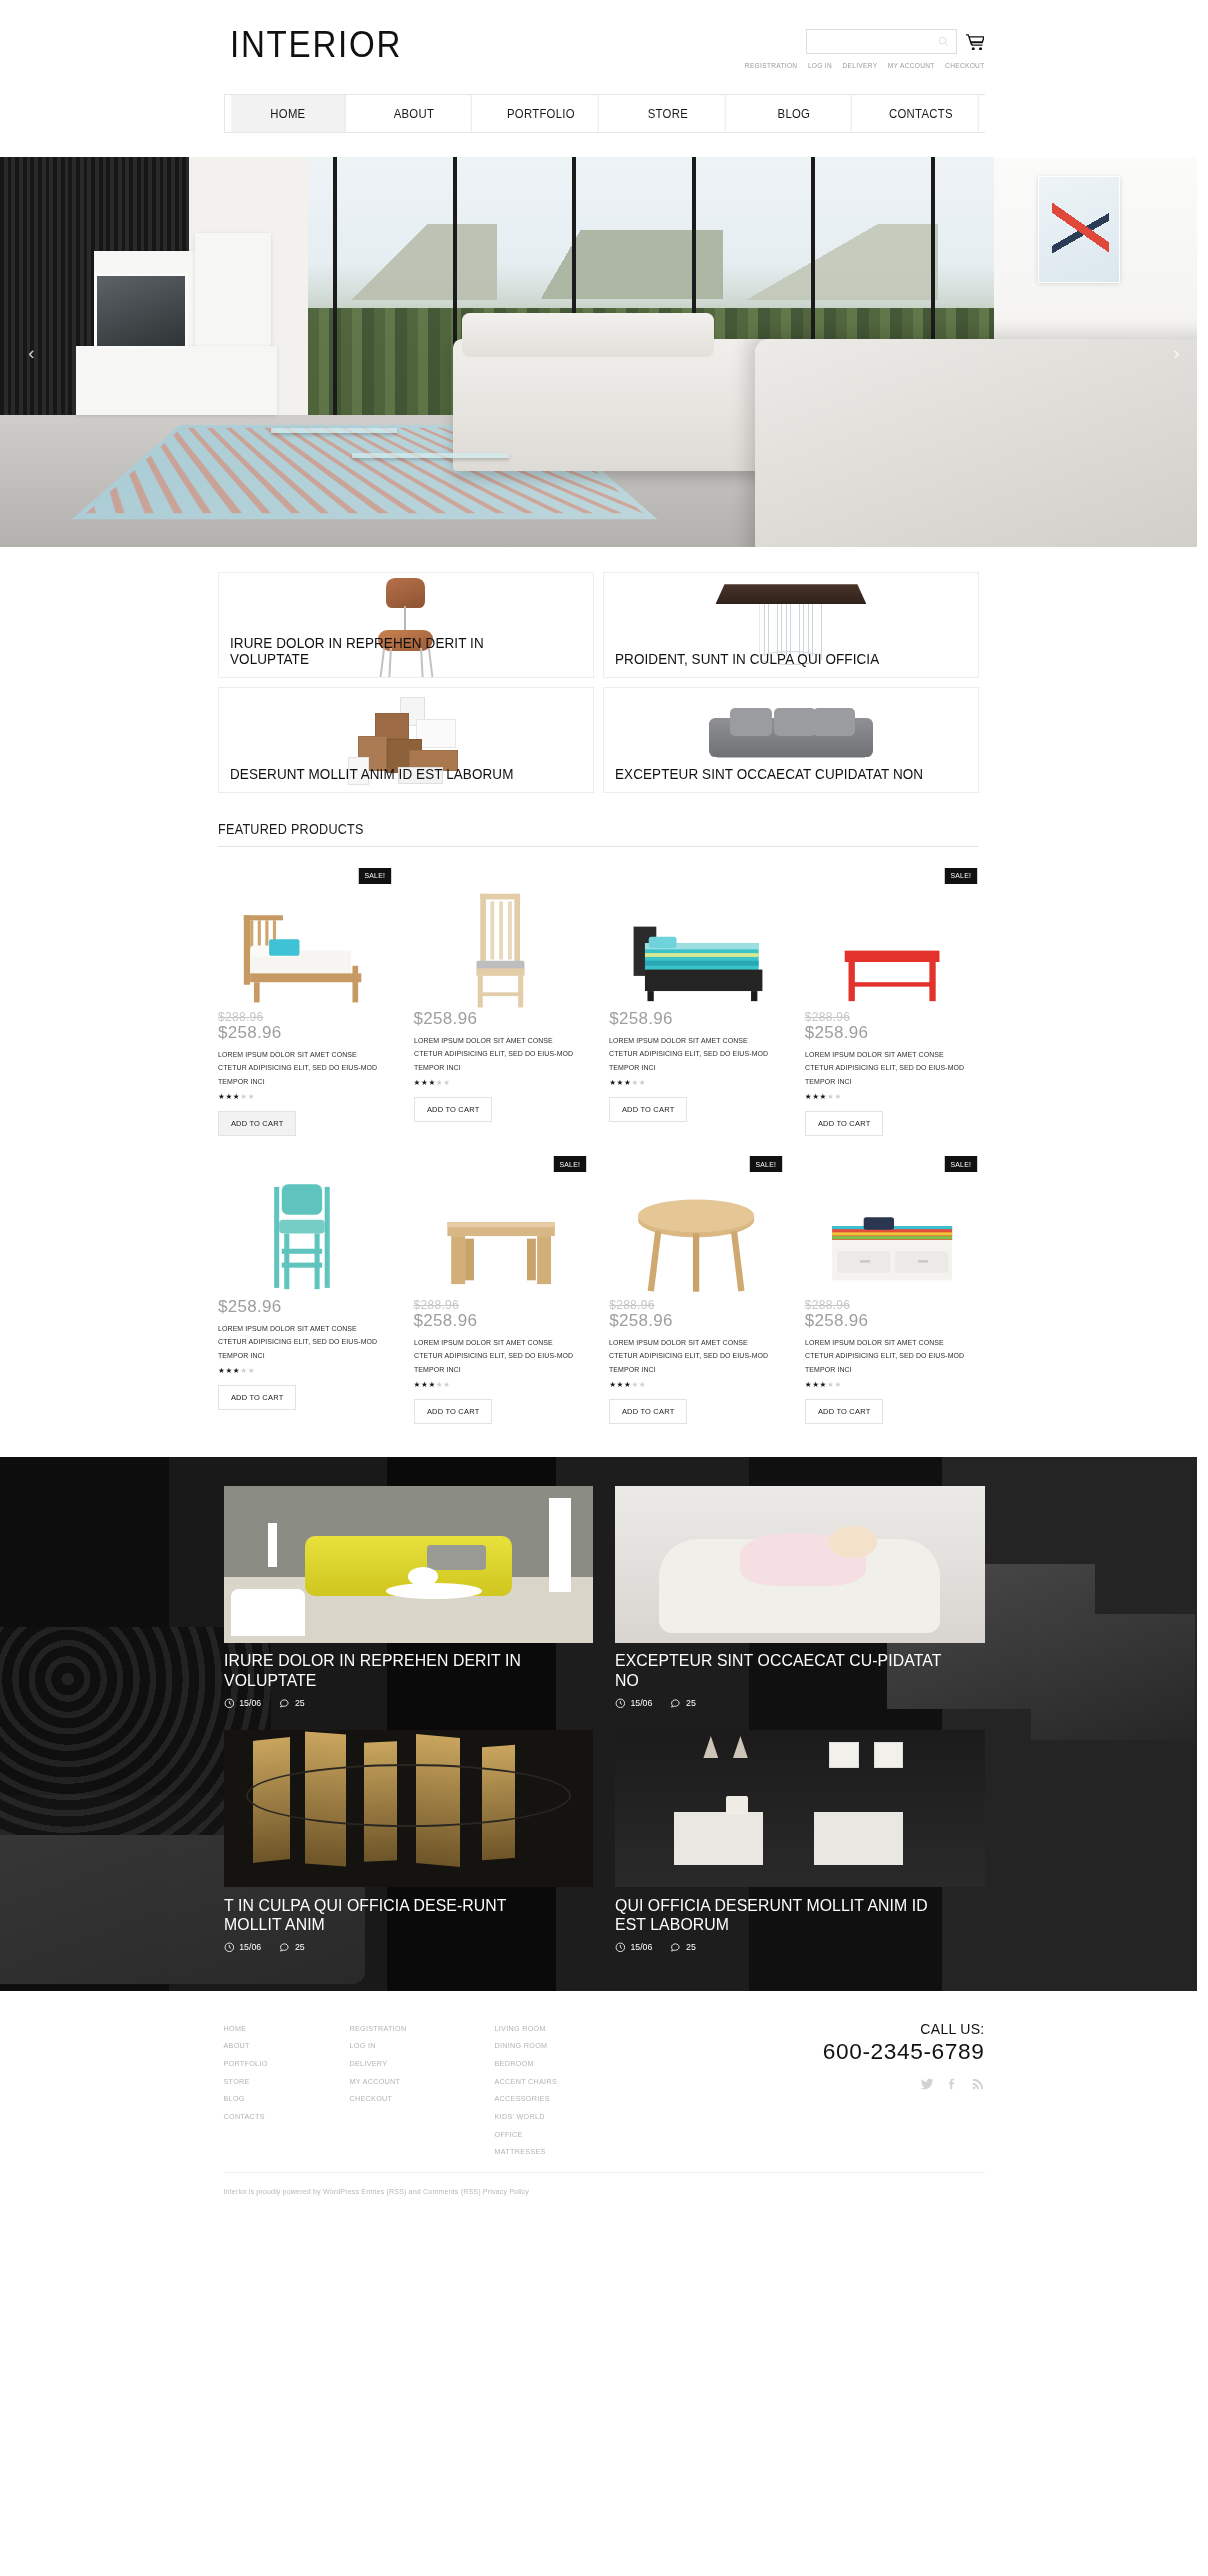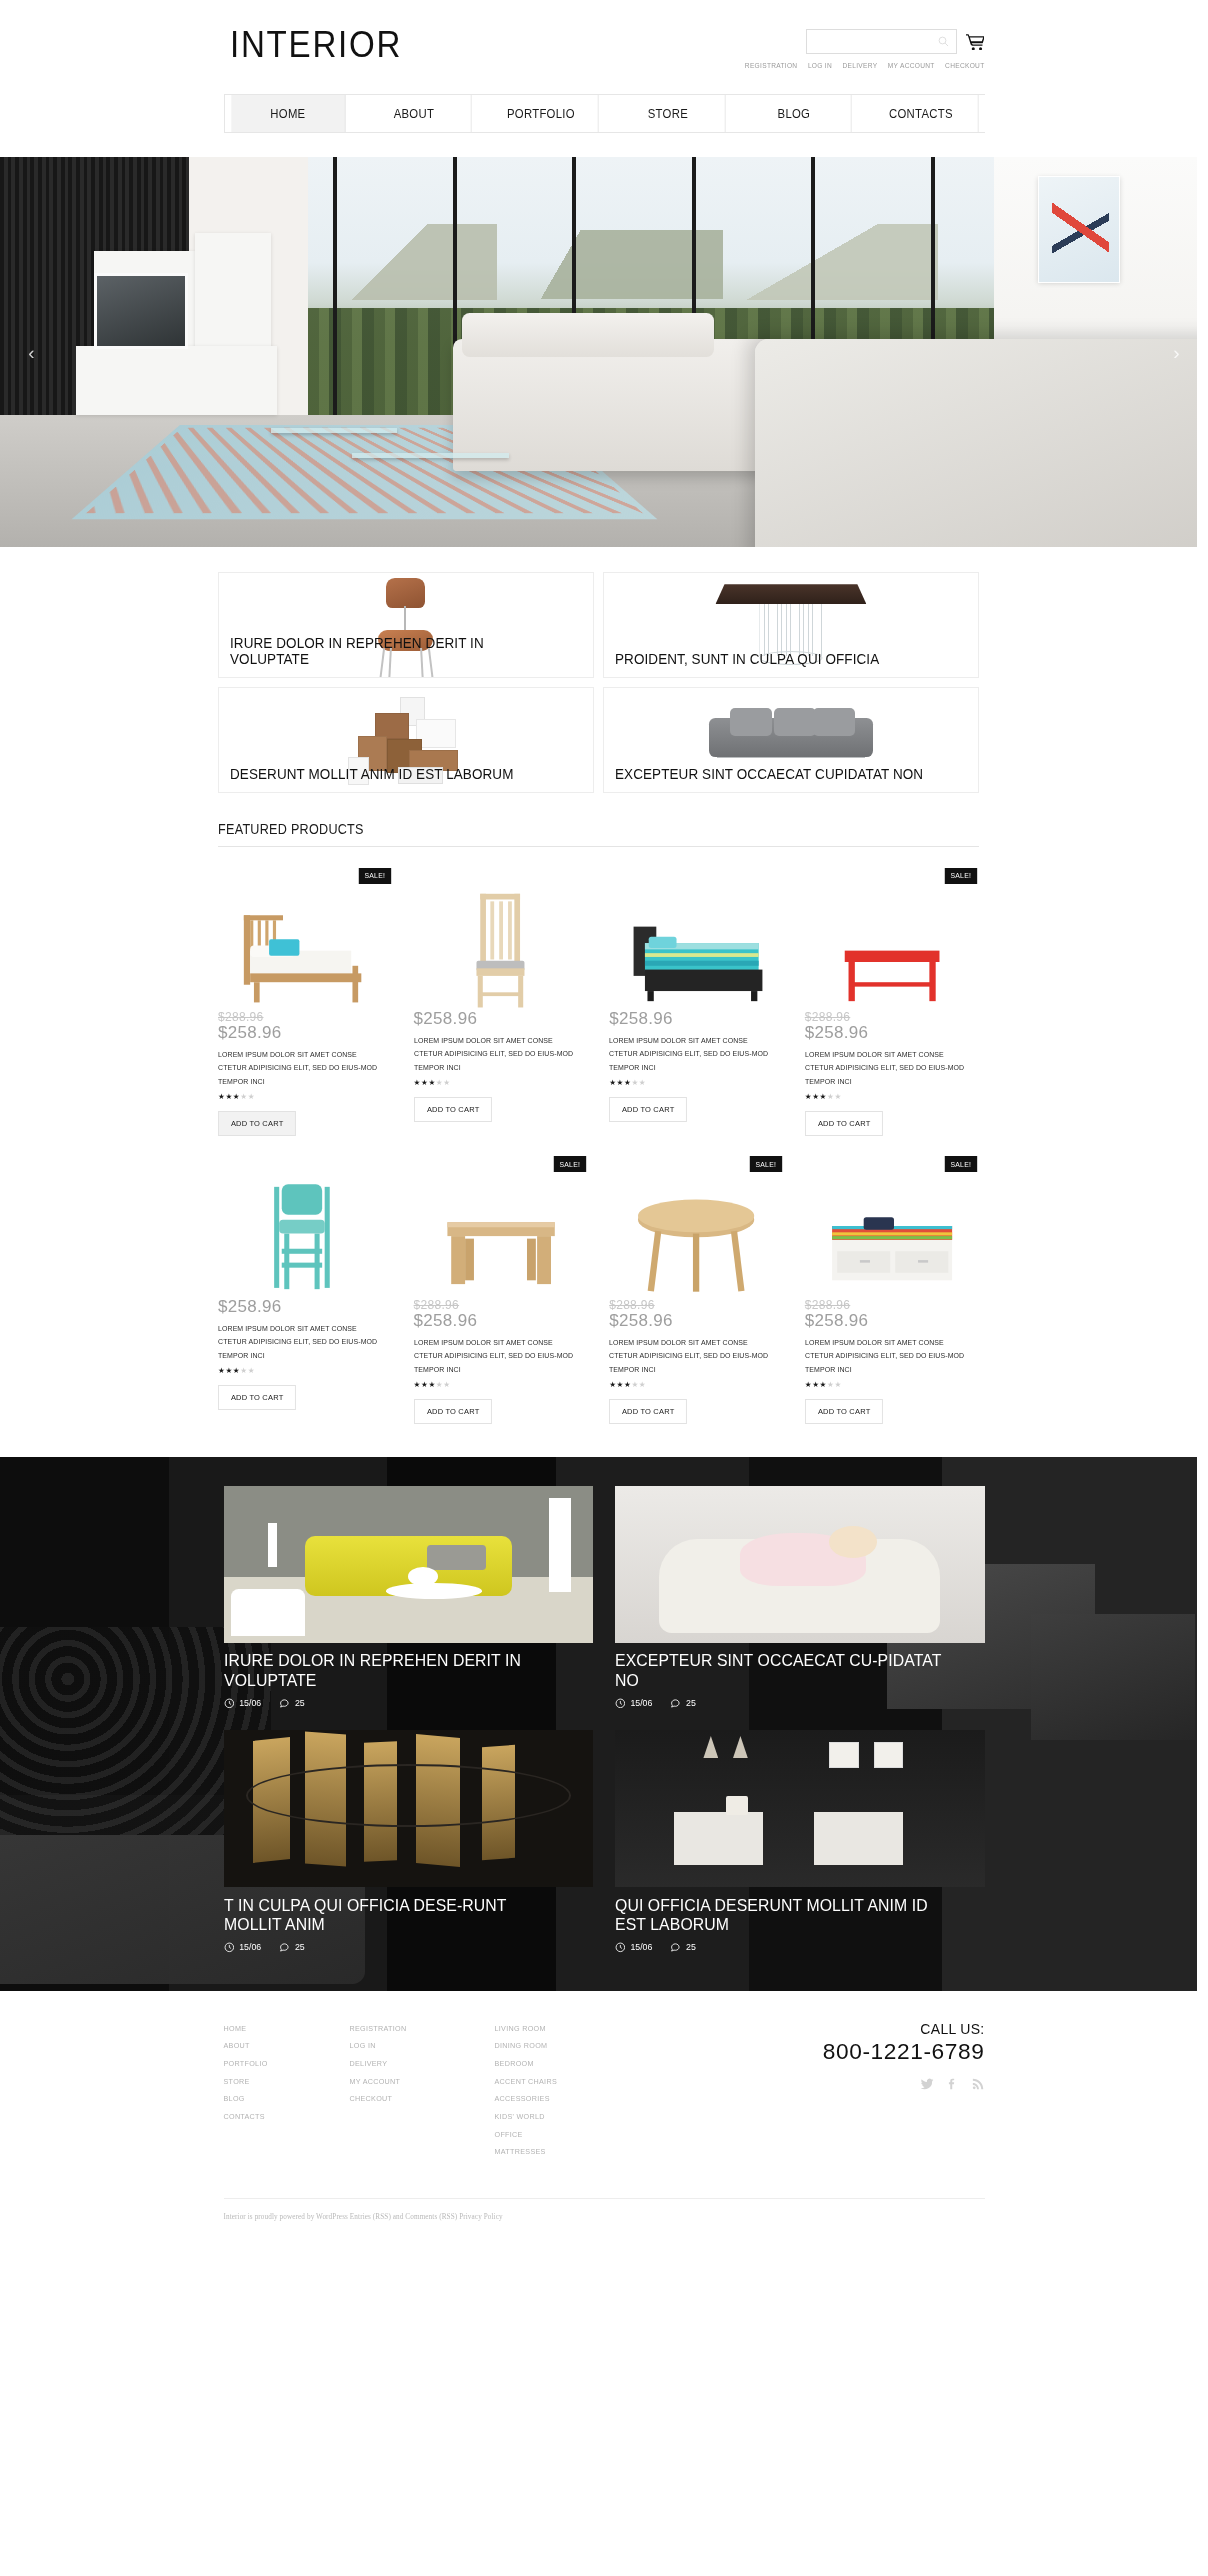--- a/index.html
+++ b/index.html
@@ -252,21 +252,21 @@
   .foot-inner { width: 761px; margin: 0 auto; display: flex; }
   .foot-col { width: 126px; }
   .foot-col.wide { width: 145px; }
   .foot-col a { display: block; font-size: 7.2px; color: #b3b3b3; text-decoration: none;
     letter-spacing: 0.3px; line-height: 2.45; text-transform: uppercase; }
   .foot-right { margin-left: auto; text-align: right; padding-top: 1.3px; }
   .call-us { font-size: 14px; letter-spacing: 0.3px; color: #111; text-transform: uppercase; }
   .phone { font-size: 22.7px; color: #111; font-weight: 300; letter-spacing: 0.6px; margin-top: 1.3px; }
   .socials { margin-top: 11.3px; display: flex; gap: 11.3px; justify-content: flex-end; }
   .soc { width: 14px; height: 14px; color: #d2d2d2; }
-  .copy-wrap { width: 761px; margin: 37px auto 0; border-top: 0.6px solid #ededed; padding: 14px 0 19px; font-family: Liberation Serif, serif; }
+  .copy-wrap { width: 761px; margin: 11px auto 0; border-top: 0.6px solid #ededed; padding: 14px 0 19px; }
   .copy { font-size: 7.2px; color: #b9b9b9; letter-spacing: 0.1px; }
 </style>
 </head>
 <body>
 
 <div class="page">
 
   <div class="header-wrap">
     <div class="container">
       <div class="header-top">
@@ -759,21 +759,21 @@
         <a href="#">BEDROOM</a>
         <a href="#">ACCENT CHAIRS</a>
         <a href="#">ACCESSORIES</a>
         <a href="#">KIDS' WORLD</a>
         <a href="#">OFFICE</a>
         <a href="#">MATTRESSES</a>
       </div>
 
       <div class="foot-right">
         <div class="call-us">CALL US:</div>
-        <div class="phone">800-1221-6789</div>
+        <div class="phone">600-2345-6789</div>
         <div class="socials">
           <span class="soc">
             <svg viewBox="0 0 24 24" fill="#d2d2d2">
               <path d="M23 4.9c-.8.4-1.7.6-2.6.8 1-.6 1.7-1.5 2-2.5-.9.5-1.9.9-2.9 1.1a4.5 4.5 0 0 0-7.7 4.1C8 8.2 4.8 6.5 2.7 3.9a4.5 4.5 0 0 0 1.4 6c-.7 0-1.4-.2-2-.5 0 2.2 1.5 4 3.6 4.4-.6.2-1.3.2-2 .1.6 1.8 2.2 3.1 4.2 3.1A9 9 0 0 1 1 18.9a12.8 12.8 0 0 0 19.7-11.4c.9-.6 1.7-1.5 2.3-2.6z"></path>
             </svg>
           </span>
           <span class="soc">
             <svg viewBox="0 0 24 24" fill="#d2d2d2">
               <path d="M15.5 3h-2.8C10.4 3 9 4.5 9 6.8V9H6.7v3.3H9V21h3.4v-8.7h2.8l.5-3.3h-3.3V7.2c0-.9.3-1.5 1.6-1.5h1.7V3z"></path>
             </svg>

